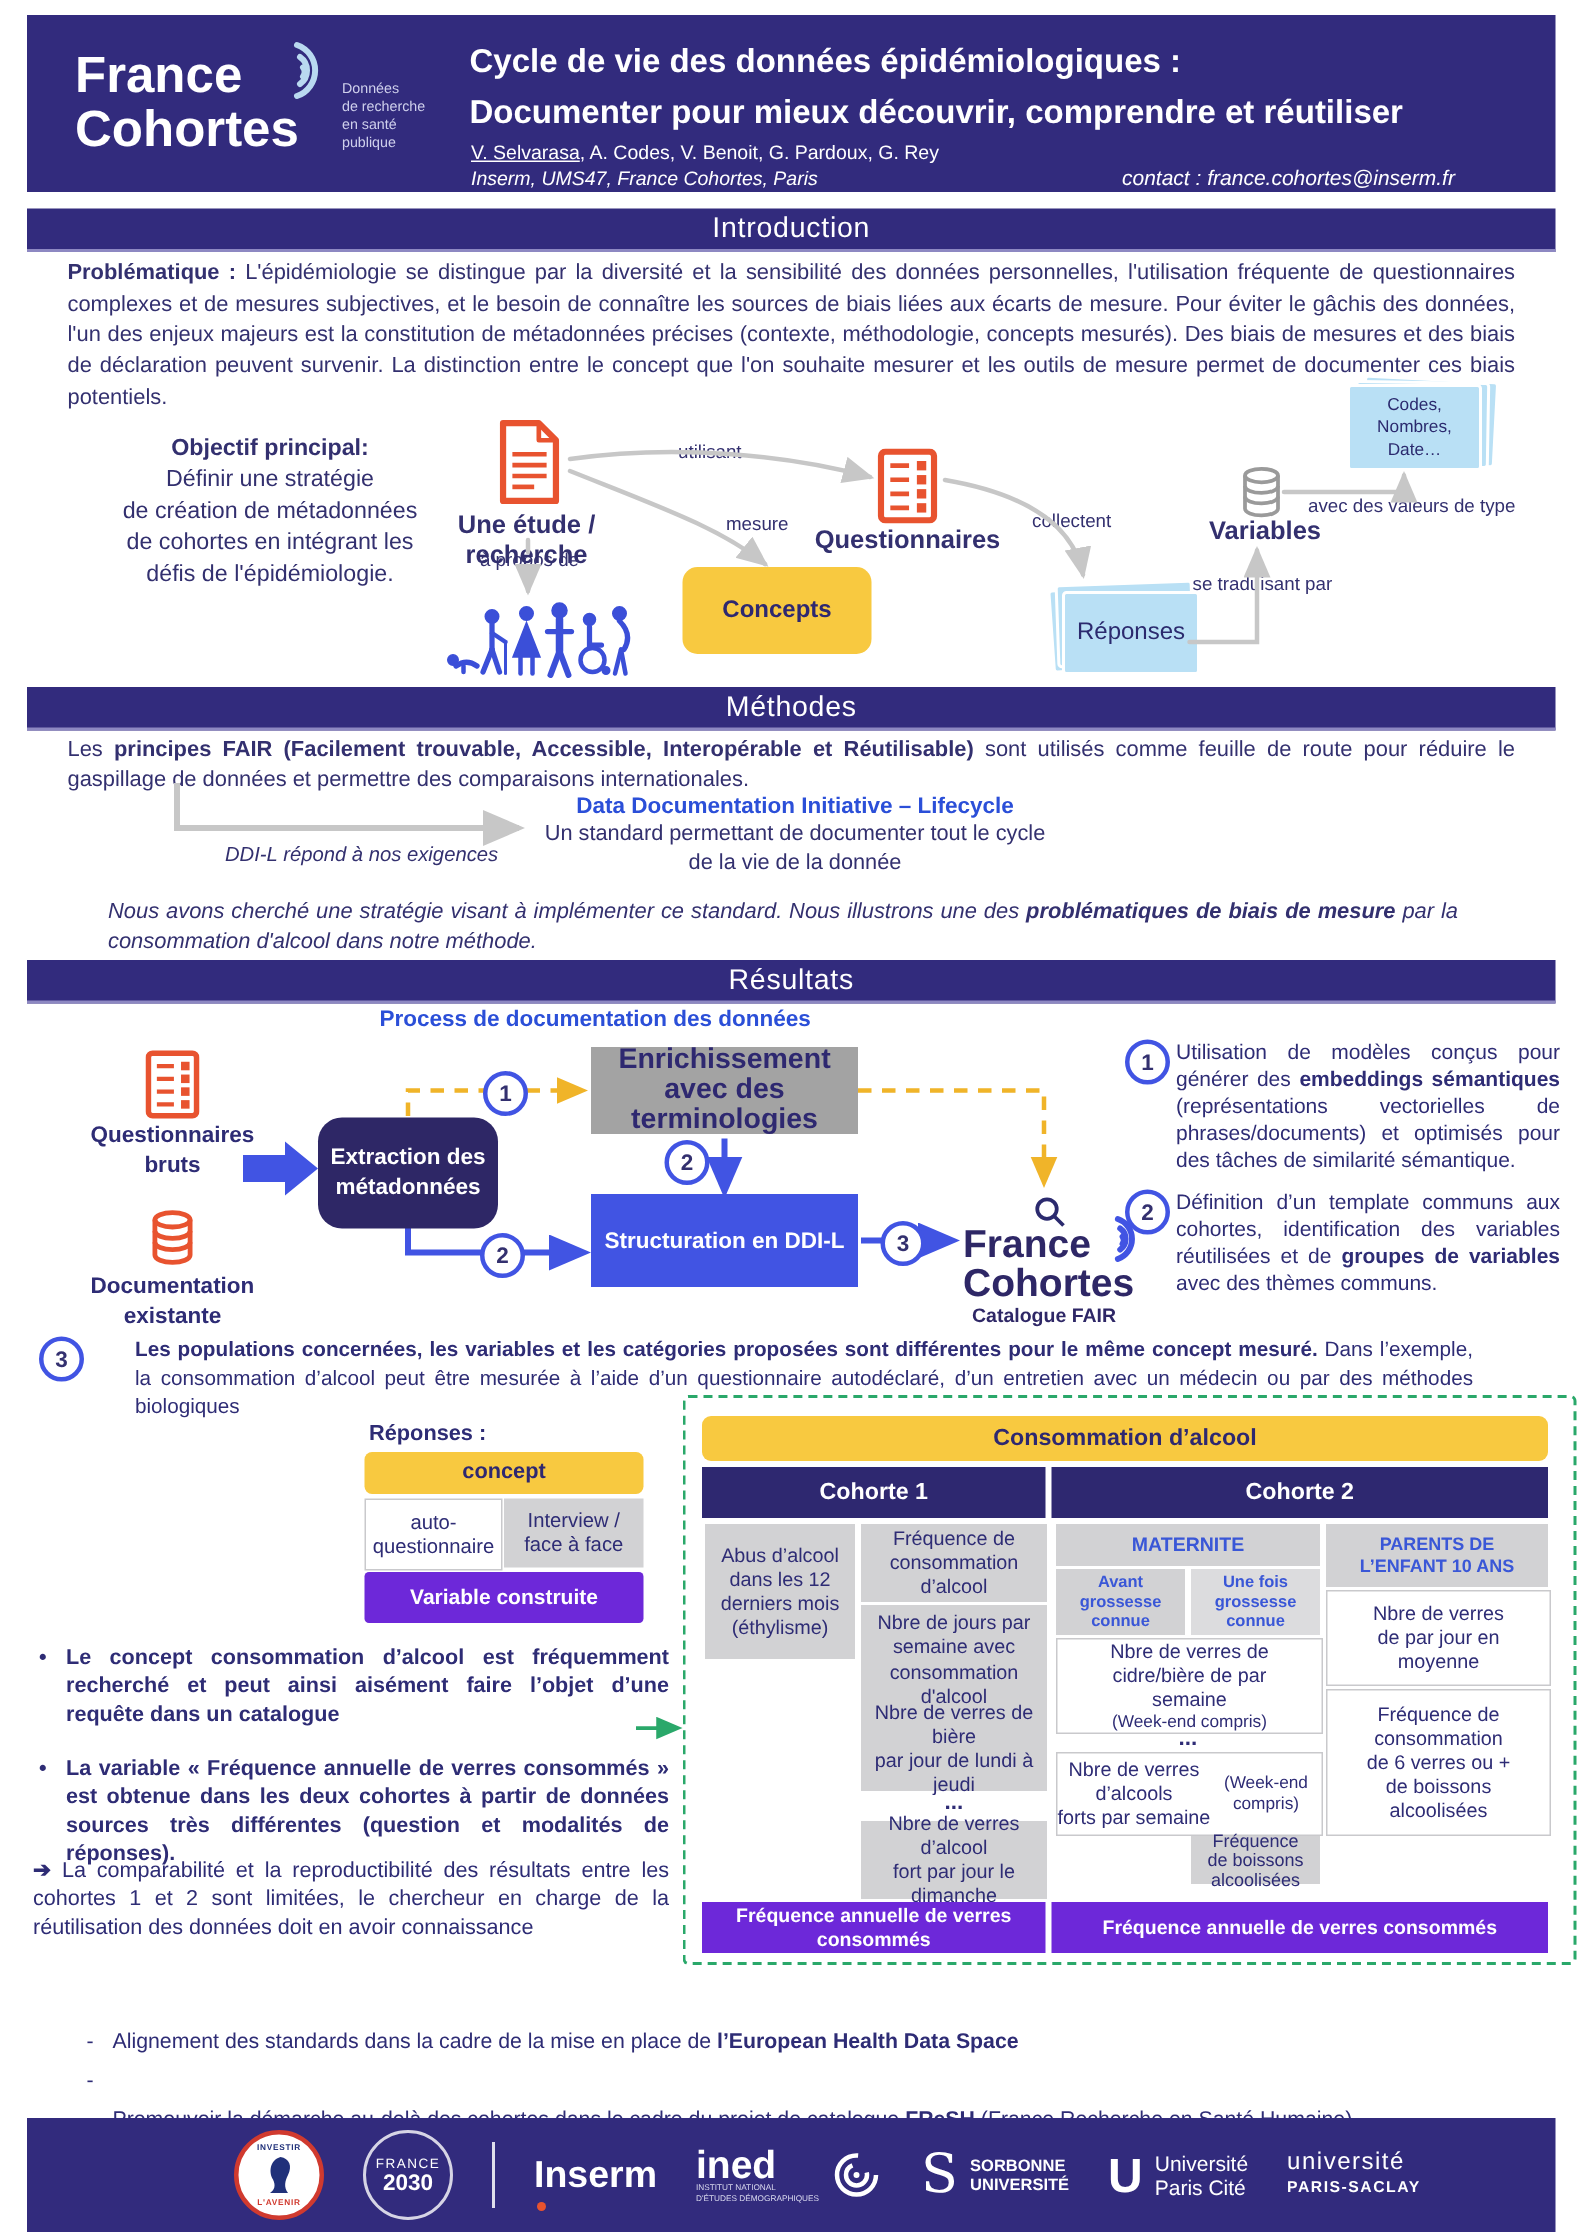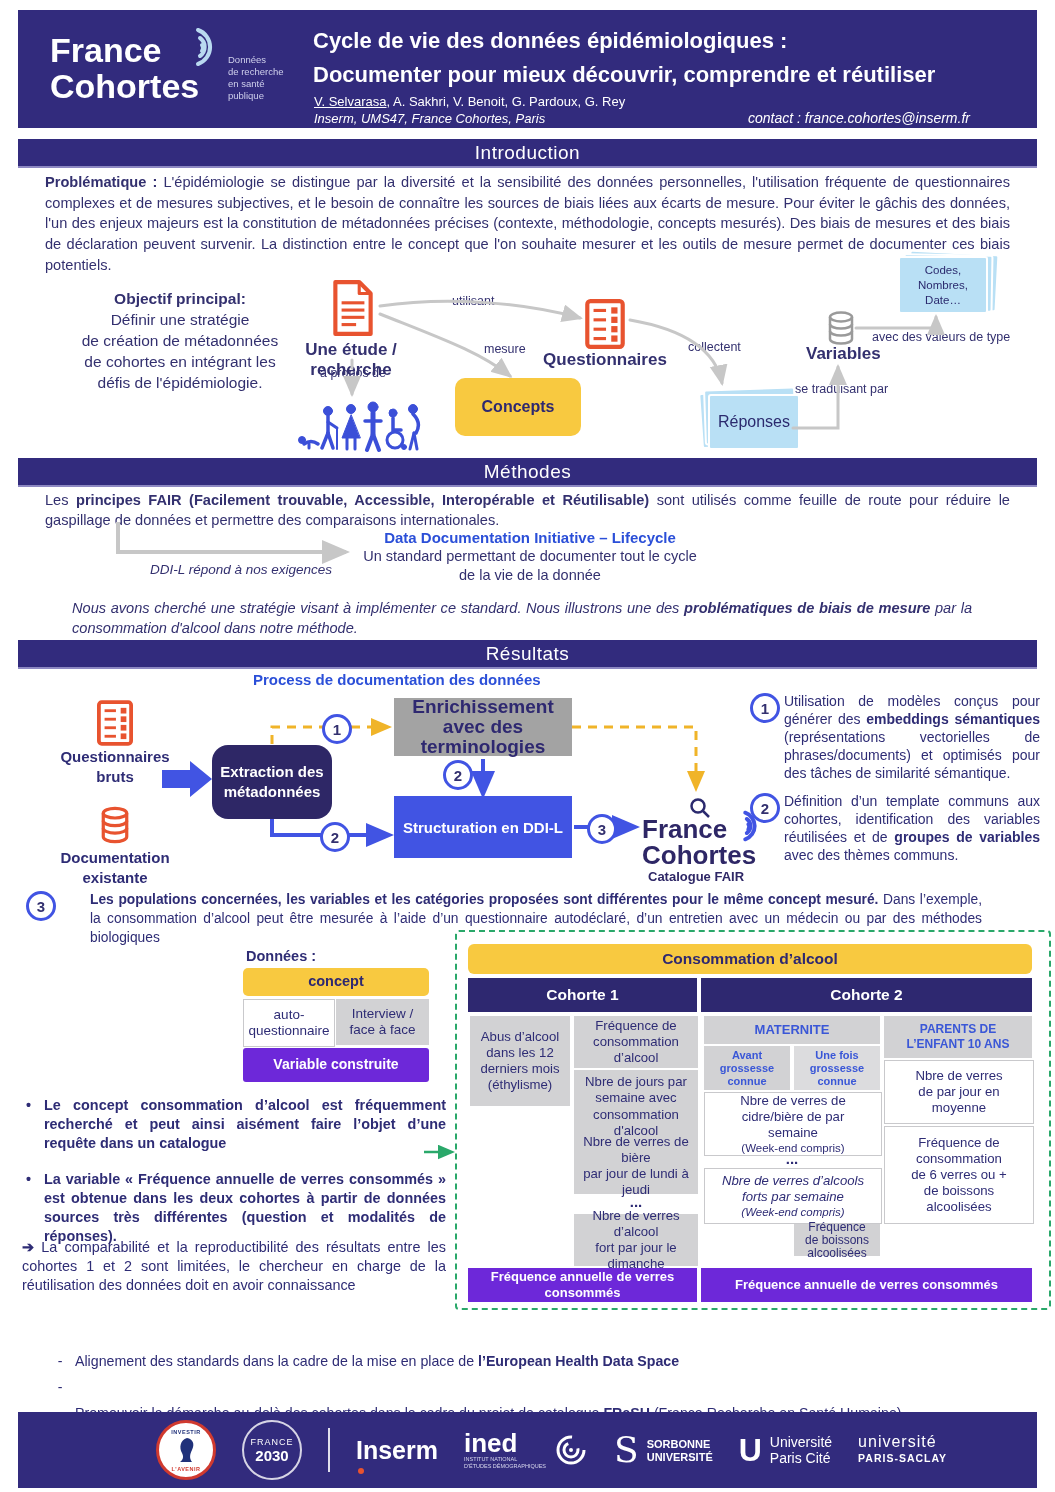--- a/index.html
+++ b/index.html
@@ -89,21 +89,21 @@
         <path d="M26 21 a5 5 0 0 1 0 6" stroke-width="4"></path>
       </svg>
     </span>
     <div class="abs pre" style="left:210px;top:44px;font-size:9.5px;line-height:12px;color:#cfd0ec;">Données
 de recherche
 en santé
 publique</div>
     <div class="abs b" style="left:295px;top:18px;font-size:22px;">Cycle de vie des données épidémiologiques :</div>
     <div class="abs b" style="left:295px;top:52px;font-size:22px;">Documenter pour mieux découvrir, comprendre et réutiliser</div>
     <div class="abs" style="left:296px;top:84px;font-size:13px;">
-      <span style="text-decoration:underline;">V. Selvarasa</span><span>, A. Sakhri, V. Benoit, G. Pardoux, G. Rey</span>
+      <span style="text-decoration:underline;">V. Selvarasa</span><span>, A. Codes, V. Benoit, G. Pardoux, G. Rey</span>
     </div>
     <div class="abs i" style="left:296px;top:101px;font-size:13px;">Inserm, UMS47, France Cohortes, Paris</div>
     <div class="abs i" style="left:730px;top:100px;font-size:14px;">contact : france.cohortes@inserm.fr</div>
   </div>
 
   <div class="bar" style="top:139px;">
     <span>Introduction</span>
   </div>
 
   <div class="abs jt" style="left:45px;top:172px;width:965px;font-size:14.6px;line-height:1.42;">
@@ -321,21 +321,21 @@
   <div class="circle-num" style="left:750px;top:793px;">2</div>
   <div class="abs jt" style="left:784px;top:792px;width:256px;font-size:14px;line-height:18px;color:#2e2c75;">
     <span>Définition d’un template communs aux cohortes, identification des variables réutilisées et de </span><span class="b">groupes de variables</span><span> avec des thèmes communs.</span>
   </div>
 
   <div class="circle-num" style="left:26px;top:891px;">3</div>
   <div class="abs jt" style="left:90px;top:890px;width:892px;font-size:13.8px;line-height:19px;color:#2e2c75;">
     <span class="b">Les populations concernées, les variables et les catégories proposées sont différentes pour le même concept mesuré.</span><span> Dans l’exemple, la consommation d’alcool peut être mesurée à l’aide d’un questionnaire autodéclaré, d’un entretien avec un médecin ou par des méthodes biologiques</span>
   </div>
 
-  <div class="abs b" style="left:246px;top:948px;font-size:14.5px;color:#2e2c75;">Données :</div>
+  <div class="abs b" style="left:246px;top:948px;font-size:14.5px;color:#2e2c75;">Réponses :</div>
   <div class="cell ylw" style="left:243px;top:968px;width:186px;height:28px;border-radius:5px;font-size:14.5px;">concept</div>
   <div class="cell white pre" style="left:243px;top:999px;width:90px;height:46px;font-size:13.5px;">auto-
 questionnaire</div>
   <div class="cell pre" style="left:336px;top:999px;width:93px;height:46px;font-size:13.5px;">Interview /
 face à face</div>
   <div class="cell bluecell" style="left:243px;top:1048px;width:186px;height:34px;border-radius:3px;font-size:14px;">Variable construite</div>
 
   <div class="bullet-item b" style="top:1096px;">
     <span class="blt">•</span>
     <span>Le concept consommation d’alcool est fréquemment recherché et peut ainsi aisément faire l’objet d’une requête dans un catalogue</span>
@@ -376,21 +376,21 @@
   <div class="cell bluehead pre" style="left:794px;top:1046px;width:86px;height:44px;font-size:11px;line-height:13px;background:#dcdcde;">Une fois
 grossesse
 connue</div>
   <div class="cell white" style="left:704px;top:1092px;width:176px;height:62px;flex-direction:column;">
     <span class="pre">Nbre de verres de
 cidre/bière de par
 semaine</span>
     <span style="font-size:11.5px;">(Week-end compris)</span>
   </div>
   <div class="abs b ctr" style="left:704px;top:1152px;width:176px;font-size:15px;color:#2e2c75;line-height:14px;">...</div>
-  <div class="cell white" style="left:704px;top:1168px;width:176px;height:54px;flex-direction:column;font-style:italic;">
+  <div class="cell white" style="left:704px;top:1168px;width:176px;height:54px;">
     <span class="pre">Nbre de verres d’alcools
 forts par semaine</span>
     <span style="font-size:11.5px;">(Week-end compris)</span>
   </div>
   <div class="cell pre" style="left:794px;top:1224px;width:86px;height:32px;font-size:12px;line-height:13px;">Fréquence
 de boissons
 alcoolisées</div>
 
   <div class="cell bluehead pre" style="left:884px;top:1016px;width:148px;height:42px;font-size:12px;line-height:15px;">PARENTS DE
 L’ENFANT 10 ANS</div>

